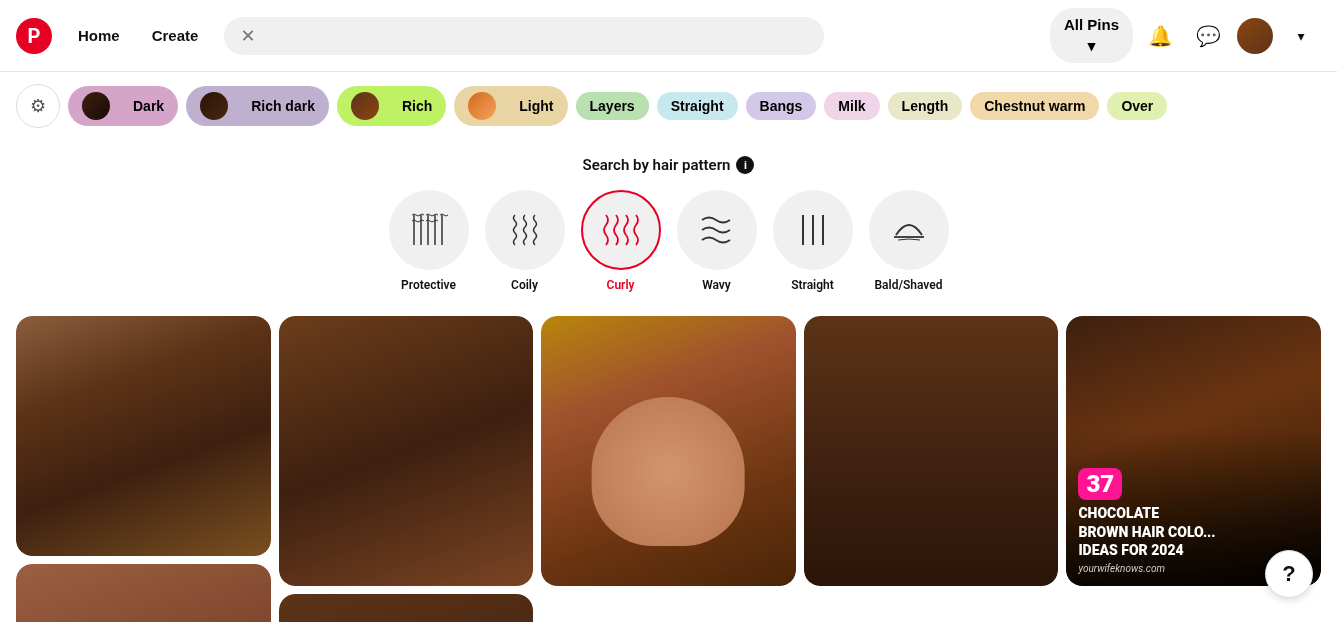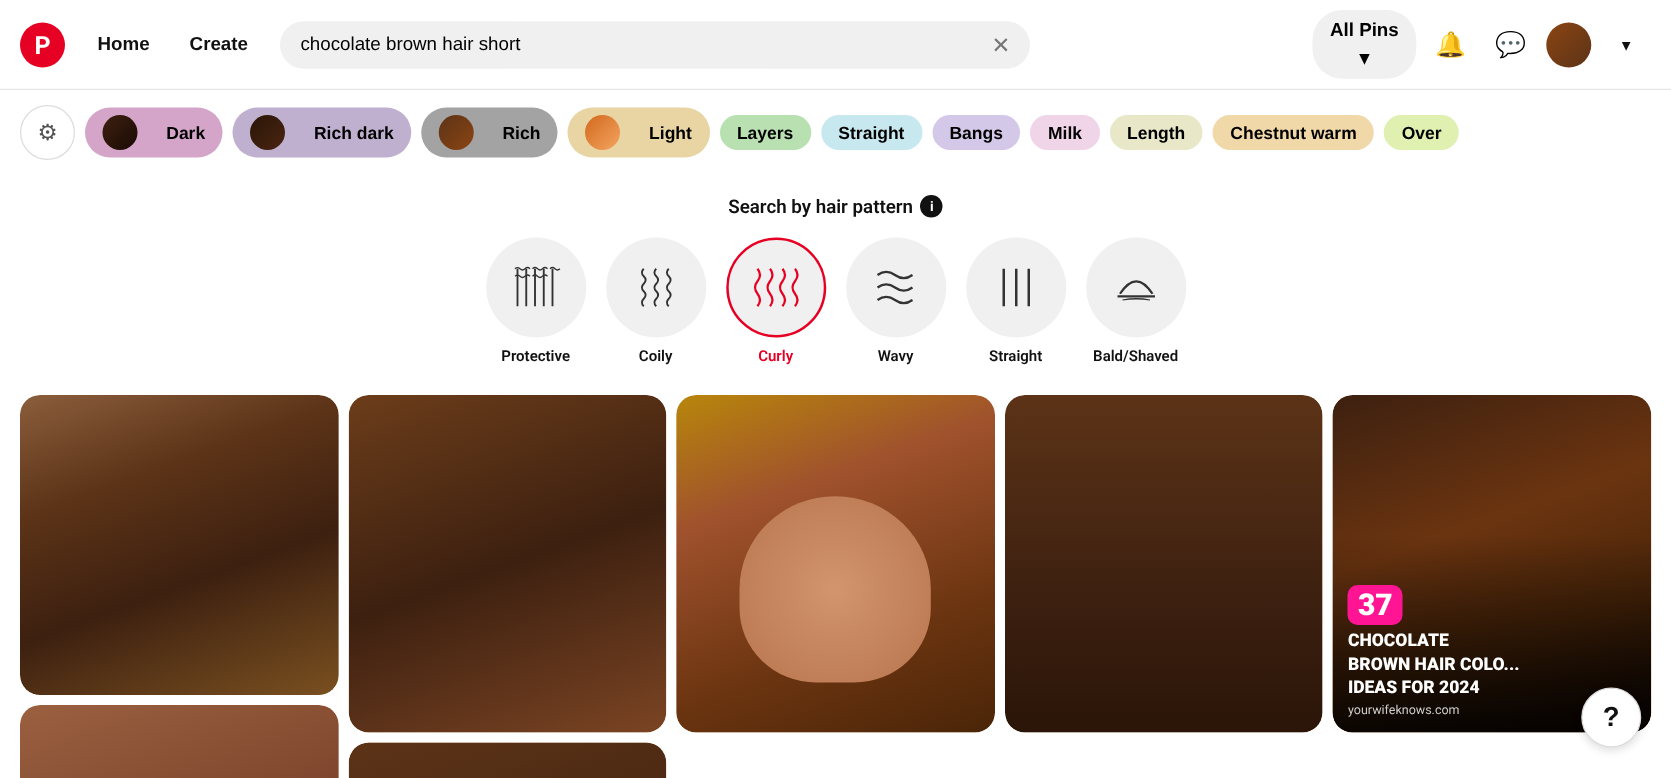--- a/index.html
+++ b/index.html
@@ -231,21 +231,20 @@
   <div class="logo">
     <span>P</span>
   </div>
 
   <nav class="nav-links">
     <button class="nav-link">Home</button>
     <button class="nav-link">Create</button>
   </nav>
 
   <div class="search-bar">
-    <input class="search-input" type="text" value="chocolate brown hair short" style="">
     <button class="search-clear">✕</button>
   </div>
 
   <div class="header-right">
     <button class="all-pins-btn">
       <span>All Pins</span>
       <span>▾</span>
     </button>
     <button class="icon-btn">
       <span>🔔</span>
@@ -269,21 +268,21 @@
   <button class="chip" style="background:#d4a5c9;">
     <div class="chip-avatar" style="background: linear-gradient(135deg, #3D2010, #1a0a04); border-radius:50%;"></div>
     <span>Dark</span>
   </button>
 
   <button class="chip" style="background:#c0b0d0;">
     <div class="chip-avatar" style="background: linear-gradient(135deg, #2a1508, #4a2510); border-radius:50%;"></div>
     <span>Rich dark</span>
   </button>
 
-  <button class="chip" style="background:#a3a3a3;">
+  <button class="chip" style="background:#bef264;">
     <div class="chip-avatar" style="background: linear-gradient(135deg, #5C3317, #8B4513); border-radius:50%;"></div>
     <span>Rich</span>
   </button>
 
   <button class="chip" style="background:#e8d5a3;">
     <div class="chip-avatar" style="background: linear-gradient(135deg, #D2691E, #F4A460); border-radius:50%;"></div>
     <span>Light</span>
   </button>
 
   <button class="chip" style="background:#b8e0b0;text-align:right;">
@@ -459,21 +458,21 @@
 
         <div style="position:absolute; bottom:0; left:0; right:0; background: linear-gradient(transparent, rgba(0,0,0,0.85)); padding:40px 12px 12px; border-radius:0 0 16px 16px;">
           <div style="display:inline-block; background:#ff1493; border-radius:8px; padding:2px 8px; margin-bottom:4px;">
             <span style="font-size:24px; font-weight:900; color:white;">37</span>
           </div>
           <div style="font-size:14px; font-weight:900; color:white; line-height:1.3;">
             <div>CHOCOLATE</div>
             <div>BROWN HAIR COLO...</div>
             <div>IDEAS FOR 2024</div>
           </div>
-          <div style="font-size:10px; color:#ccc; margin-top:4px;">yourwifeknows.com</div>
+          <div style="font-size:10px; color:#ccc; margin-top:4px;font-style:italic;">yourwifeknows.com</div>
         </div>
       </div>
     </div>
   </div>
 </div>
 
 <button class="help-btn">
   <span>?</span>
 </button>
 

